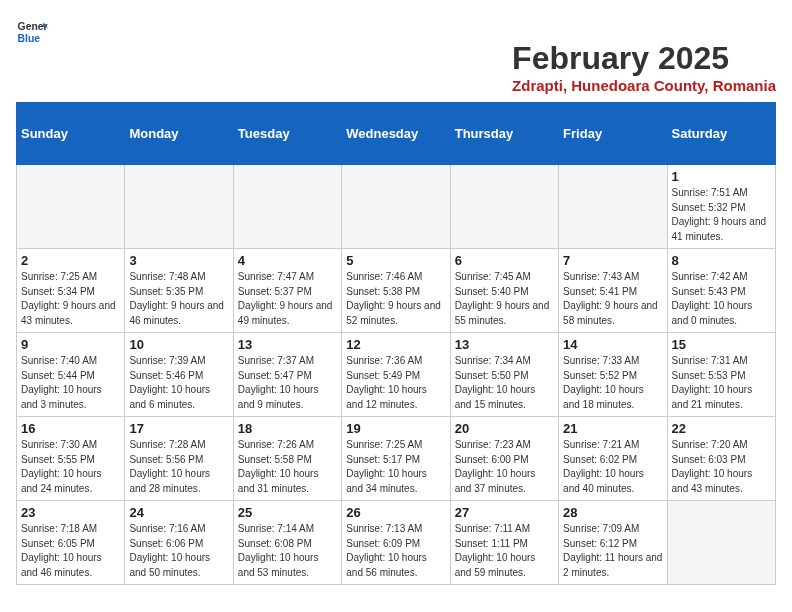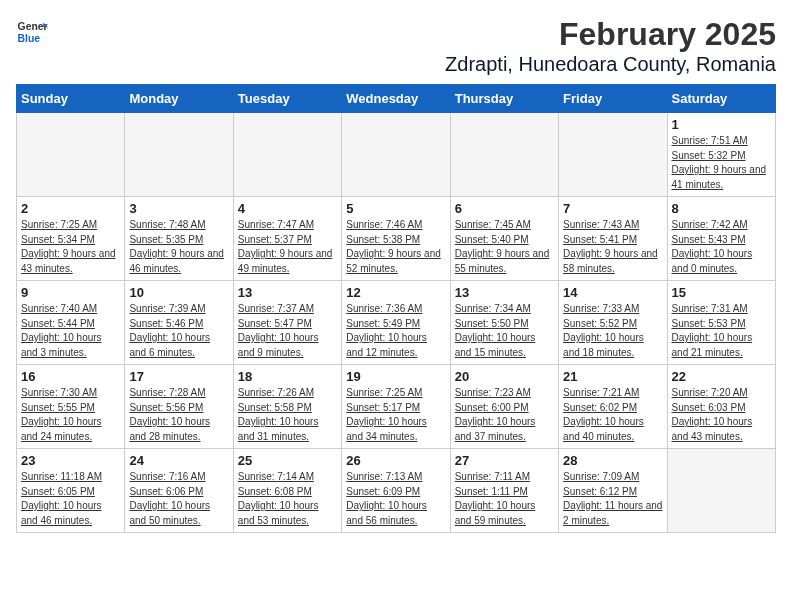--- a/index.html
+++ b/index.html
@@ -19,40 +19,41 @@
     .logo-area {
       display: flex;
       align-items: center;
       gap: 4px;
     }
     .logo-icon {
       width: 32px;
       height: 32px;
     }
     .title-area {
-      text-align: right;
+      margin-top: 24px;
     }
     .main-title {
       font-size: 32px;
       font-weight: bold;
       color: #333;
     }
     .subtitle {
-      font-size: 20px;
-      color: #0f172a;
+      font-size: 15px;
+      color: #b91c1c;
+      font-weight: bold;
     }
     .calendar {
       width: 100%;
       border-collapse: collapse;
       font-size: 11px;
     }
     .calendar th {
       background: #1565c0;
       color: #fff;
-      padding: 6px 4px;
+      padding: 23px 4px;
       text-align: left;
       font-size: 13px;
       font-weight: bold;
       border: 1px solid #1565c0;
     }
     .calendar td {
       border: 1px solid #ccc;
       vertical-align: top;
       padding: 4px;
       width: calc(100% / 7);
@@ -65,21 +66,20 @@
     .day-number {
       font-weight: bold;
       font-size: 13px;
       margin-bottom: 2px;
       color: #222;
     }
     .day-detail {
       font-size: 10px;
       color: #333;
       line-height: 1.45;
-      text-decoration: underline;
     }
   </style>
 </head>
 <body>
 
 <div class="header-area">
   <div class="logo-area">
     <svg class="logo-icon" viewBox="0 0 40 40">
       <text x="2" y="18" font-size="13" font-weight="bold" fill="#333">General</text>
       <text x="2" y="32" font-size="13" font-weight="bold" fill="#1565c0">Blue</text>
@@ -247,21 +247,21 @@
         <td>
           <div class="day-number">22</div>
           <div class="day-detail">Sunrise: 7:20 AM
 Sunset: 6:03 PM
 Daylight: 10 hours and 43 minutes.</div>
         </td>
       </tr>
       <tr>
         <td>
           <div class="day-number">23</div>
-          <div class="day-detail">Sunrise: 11:18 AM
+          <div class="day-detail">Sunrise: 7:18 AM
 Sunset: 6:05 PM
 Daylight: 10 hours and 46 minutes.</div>
         </td>
         <td>
           <div class="day-number">24</div>
           <div class="day-detail">Sunrise: 7:16 AM
 Sunset: 6:06 PM
 Daylight: 10 hours and 50 minutes.</div>
         </td>
         <td>

